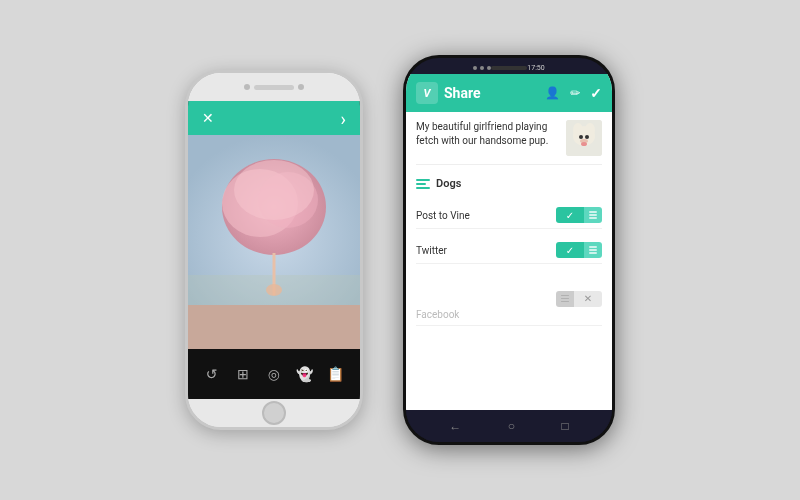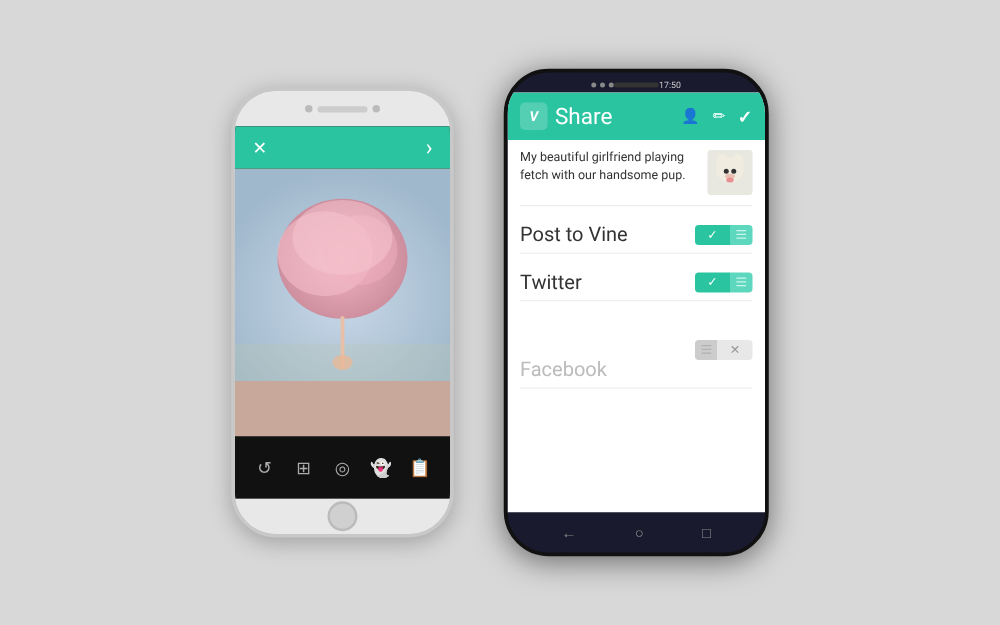--- a/index.html
+++ b/index.html
@@ -150,22 +150,22 @@
       background: #2ac4a0;
       display: flex;
       align-items: center;
       padding: 0 10px;
       justify-content: space-between;
       flex-shrink: 0;
     }
 
     .share-title {
       color: #fff;
-      font-size: 18px;
-      font-weight: 400;
+      font-size: 14px;
+      font-weight: 700;
     }
 
     .share-icons {
       display: flex;
       gap: 10px;
       align-items: center;
     }
 
     .share-icon {
       color: #fff;
@@ -247,21 +247,21 @@
 
     .toggle-row {
       display: flex;
       align-items: center;
       justify-content: space-between;
       padding: 5px 0;
       border-bottom: 1px solid #f0f0f0;
     }
 
     .toggle-label {
-      font-size: 16px;
+      font-size: 10px;
       color: #333;
     }
 
     .toggle-label.disabled {
       color: #bbb;
       margin-top: 32px;
     }
 
     .toggle-group {
       display: flex;
@@ -455,20 +455,28 @@
             <ellipse cx="24" cy="10" rx="5" ry="7" fill="#f0ece0"></ellipse>
             <circle cx="15" cy="17" r="2" fill="#333"></circle>
             <circle cx="21" cy="17" r="2" fill="#333"></circle>
             <ellipse cx="18" cy="21" rx="4" ry="2" fill="#e8c0b0"></ellipse>
 
             <ellipse cx="18" cy="24" rx="3" ry="2" fill="#e89090"></ellipse>
           </svg>
         </div>
       </div>
 
+      <div class="channel-row">
+        <div class="channel-lines">
+          <div class="channel-line"></div>
+          <div class="channel-line"></div>
+          <div class="channel-line"></div>
+        </div>
+        <span class="channel-name">Dogs</span>
+      </div>
 
       <div class="toggle-row">
         <span class="toggle-label">Post to Vine</span>
         <div class="toggle-group">
           <div class="toggle-switch">
             <span class="toggle-check">✓</span>
           </div>
           <div class="toggle-divider-btn">
             <div class="toggle-bars">
               <div class="toggle-bar"></div>

